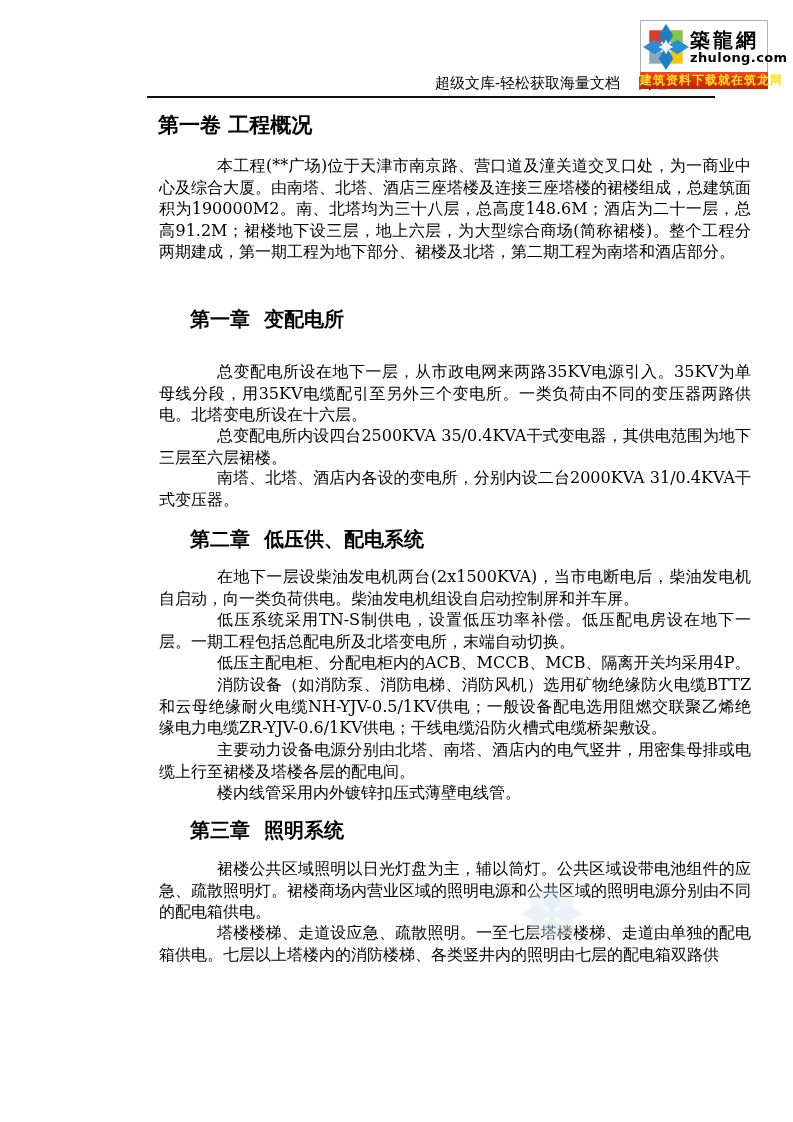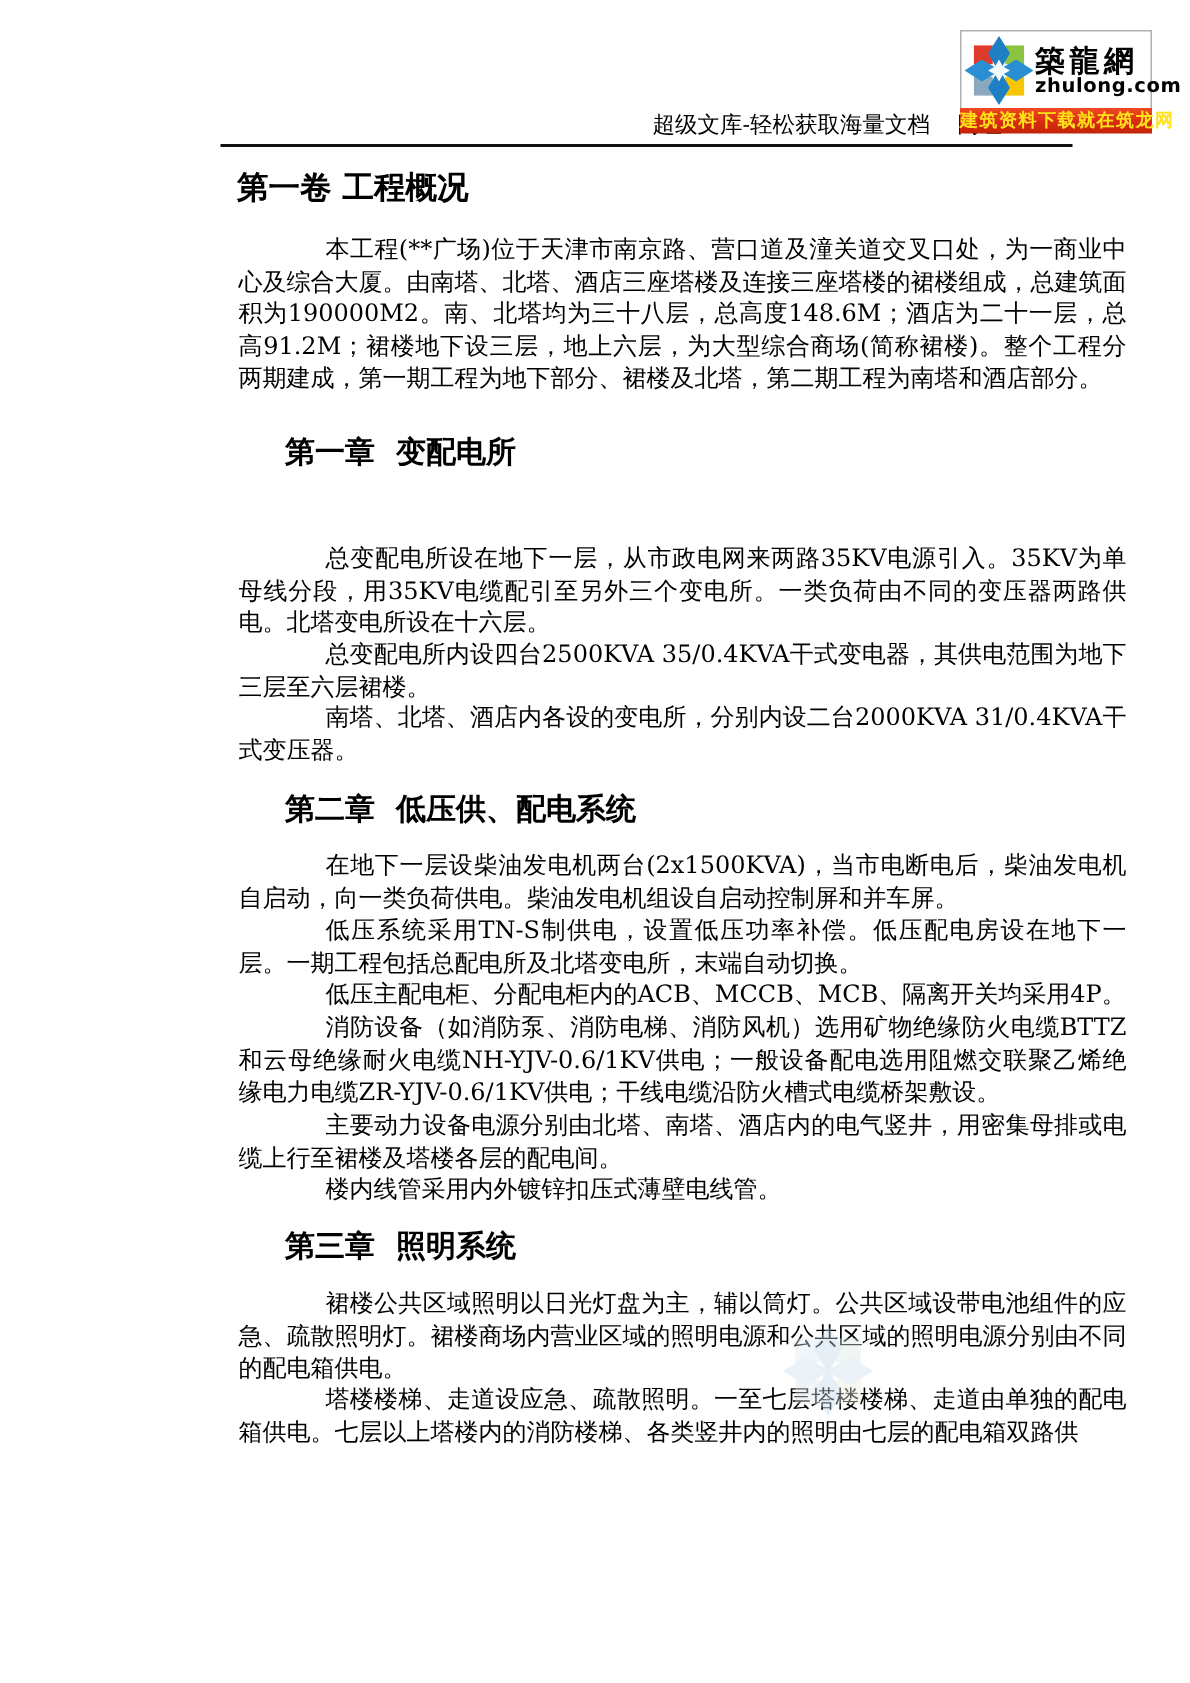--- a/index.html
+++ b/index.html
@@ -102,30 +102,30 @@
   </div>
 
   <div class="header-rule"></div>
 
   <div class="content">
 
     <h1 class="doc-title" style="top:112px">第一卷 工程概况</h1>
 
     <p class="body-p" style="top:155px">本工程(**广场)位于天津市南京路、营口道及潼关道交叉口处，为一商业中心及综合大厦。由南塔、北塔、酒店三座塔楼及连接三座塔楼的裙楼组成，总建筑面积为190000M2。南、北塔均为三十八层，总高度148.6M；酒店为二十一层，总高91.2M；裙楼地下设三层，地上六层，为大型综合商场(简称裙楼)。整个工程分两期建成，第一期工程为地下部分、裙楼及北塔，第二期工程为南塔和酒店部分。</p>
 
-    <h2 class="chapter-heading" style="top:288px">第一章  变配电所</h2>
+    <h2 class="chapter-heading" style="top:306px">第一章  变配电所</h2>
     <p class="body-p" style="top:361px">总变配电所设在地下一层，从市政电网来两路35KV电源引入。35KV为单母线分段，用35KV电缆配引至另外三个变电所。一类负荷由不同的变压器两路供电。北塔变电所设在十六层。</p>
     <p class="body-p" style="top:425px">总变配电所内设四台2500KVA 35/0.4KVA干式变电器，其供电范围为地下三层至六层裙楼。</p>
     <p class="body-p" style="top:467px">南塔、北塔、酒店内各设的变电所，分别内设二台2000KVA 31/0.4KVA干式变压器。</p>
 
     <h2 class="chapter-heading" style="top:526px">第二章  低压供、配电系统</h2>
     <p class="body-p" style="top:566px">在地下一层设柴油发电机两台(2x1500KVA)，当市电断电后，柴油发电机自启动，向一类负荷供电。柴油发电机组设自启动控制屏和并车屏。</p>
     <p class="body-p" style="top:609px">低压系统采用TN-S制供电，设置低压功率补偿。低压配电房设在地下一层。一期工程包括总配电所及北塔变电所，末端自动切换。</p>
     <p class="body-p" style="top:652px">低压主配电柜、分配电柜内的ACB、MCCB、MCB、隔离开关均采用4P。</p>
-    <p class="body-p" style="top:674px">消防设备（如消防泵、消防电梯、消防风机）选用矿物绝缘防火电缆BTTZ和云母绝缘耐火电缆NH-YJV-0.6/1KV供电；一般设备配电选用阻燃交联聚乙烯绝缘电力电缆ZR-YJV-0.6/1KV供电；干线电缆沿防火槽式电缆桥架敷设。</p>
+    <p class="body-p" style="top:674px">消防设备（如消防泵、消防电梯、消防风机）选用矿物绝缘防火电缆BTTZ和云母绝缘耐火电缆NH-YJV-0.5/1KV供电；一般设备配电选用阻燃交联聚乙烯绝缘电力电缆ZR-YJV-0.6/1KV供电；干线电缆沿防火槽式电缆桥架敷设。</p>
     <p class="body-p" style="top:739px">主要动力设备电源分别由北塔、南塔、酒店内的电气竖井，用密集母排或电缆上行至裙楼及塔楼各层的配电间。</p>
     <p class="body-p" style="top:782px">楼内线管采用内外镀锌扣压式薄壁电线管。</p>
 
     <h2 class="chapter-heading" style="top:817px">第三章  照明系统</h2>
     <p class="body-p" style="top:858px">裙楼公共区域照明以日光灯盘为主，辅以筒灯。公共区域设带电池组件的应急、疏散照明灯。裙楼商场内营业区域的照明电源和公共区域的照明电源分别由不同的配电箱供电。</p>
     <p class="body-p" style="top:922px">塔楼楼梯、走道设应急、疏散照明。一至七层塔楼楼梯、走道由单独的配电箱供电。七层以上塔楼内的消防楼梯、各类竖井内的照明由七层的配电箱双路供</p>
 
   </div>
 
   <svg class="watermark" viewBox="0 0 44 44" xmlns="http://www.w3.org/2000/svg">

